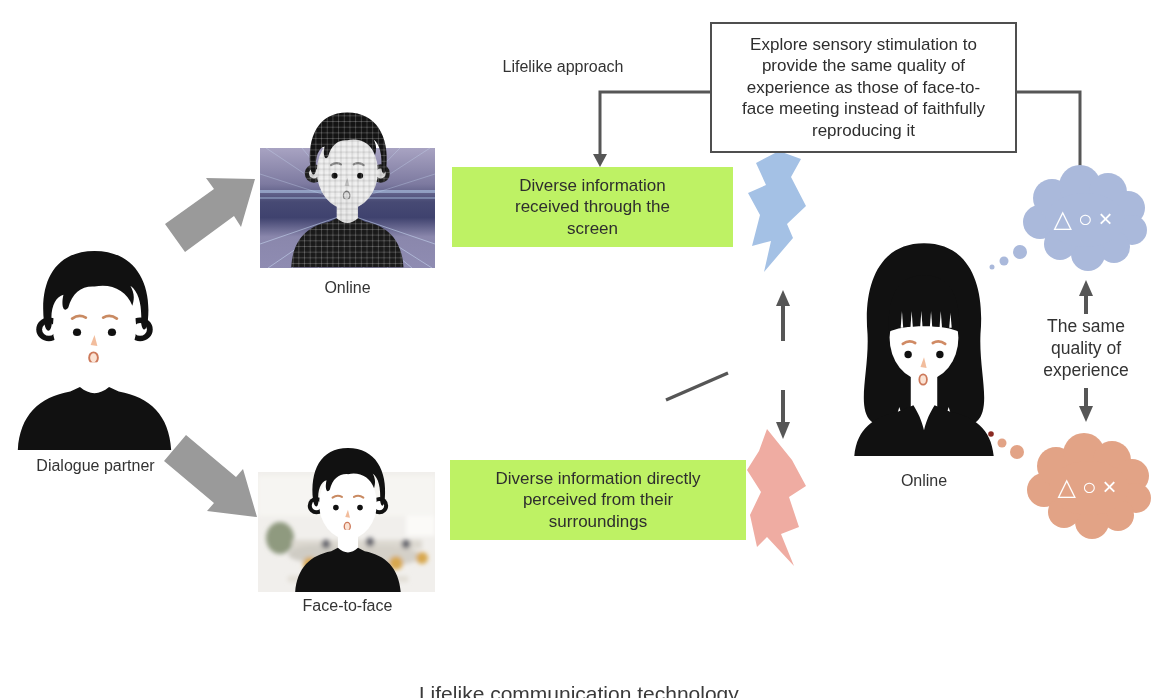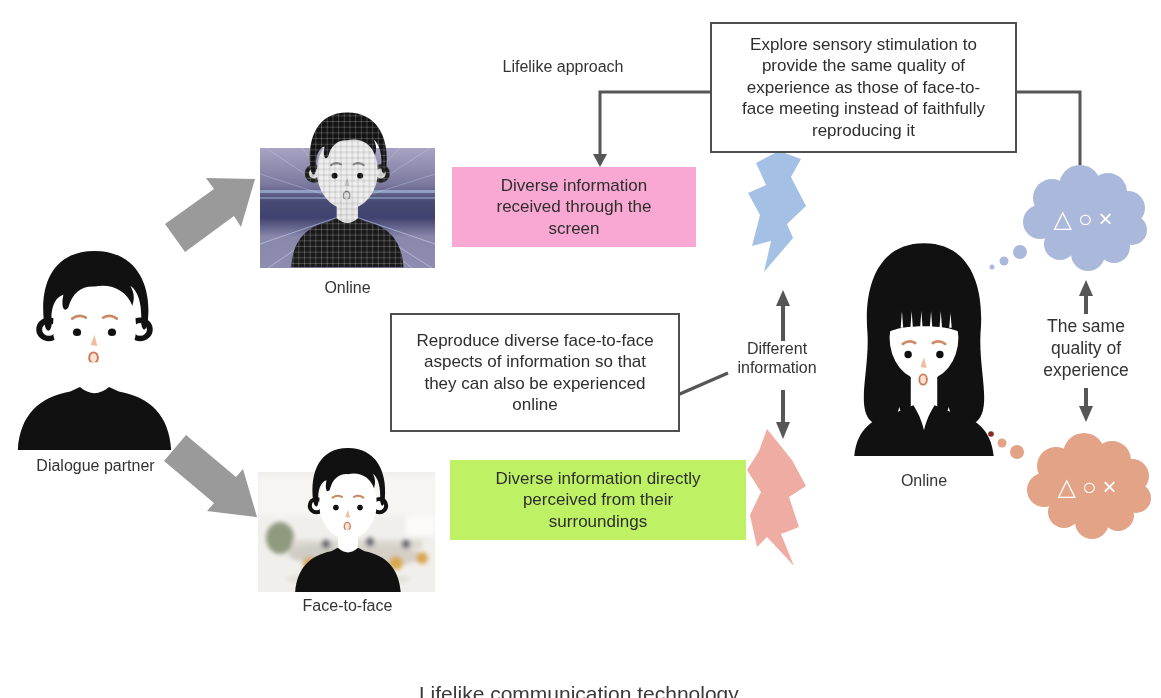--- a/index.html
+++ b/index.html
@@ -213,33 +213,29 @@
     <path d="M6,245 C9,214 28,201 56,195 L73,188 C78,196 82,204 85,216 C88,204 92,196 97,188 L114,195 C142,201 161,214 164,245 Z" fill="#111"></path>
   </svg>
   <div class="abs lbl" style="left:864px;top:472px;width:120px">Online</div>
 
   <div class="abs lbl" style="left:453px;top:58px;width:220px">Lifelike approach</div>
 
   <div class="abs wbox" style="left:710px;top:22px;width:307px;height:131px;padding:2px 28px">
     <div class="boxtxt">Explore sensory stimulation to provide the same quality of experience as those of face-to-face meeting instead of faithfully reproducing it</div>
   </div>
 
-  <div class="abs wbox" style="left:390px;top:313px;width:290px;height:119px;padding:2px 16px">
-    <div class="boxtxt">Reproduce diverse face-to-face aspects of information so that they can also be experienced online</div>
-  </div>
-
-  <div class="abs fbox" style="left:452px;top:167px;width:244px;height:80px;background:#f9a8d4">
+
+  <div class="abs fbox" style="left:452px;top:167px;width:281px;height:80px;background:#bef264">
     <div class="boxtxt" style="width:185px">Diverse information received through the screen</div>
   </div>
 
   <div class="abs fbox" style="left:450px;top:460px;width:296px;height:80px;background:#bef264">
     <div class="boxtxt" style="width:205px">Diverse information directly perceived from their surroundings</div>
   </div>
 
-  <div class="abs lbl" style="left:714px;top:340px;width:126px">Different information</div>
   <div class="abs lbl" style="left:1028px;top:316px;width:116px;font-size:17.5px;line-height:1.25">The same quality of experience</div>
 
   <div class="abs cloudsym" style="left:1030px;top:207px;width:112px">△○×</div>
   <div class="abs cloudsym" style="left:1034px;top:475px;width:112px">△○×</div>
 
   <div class="abs caption" style="left:281px;top:653px;width:600px">Lifelike communication technology.</div>
 
 </div>
 
 </body></html>

